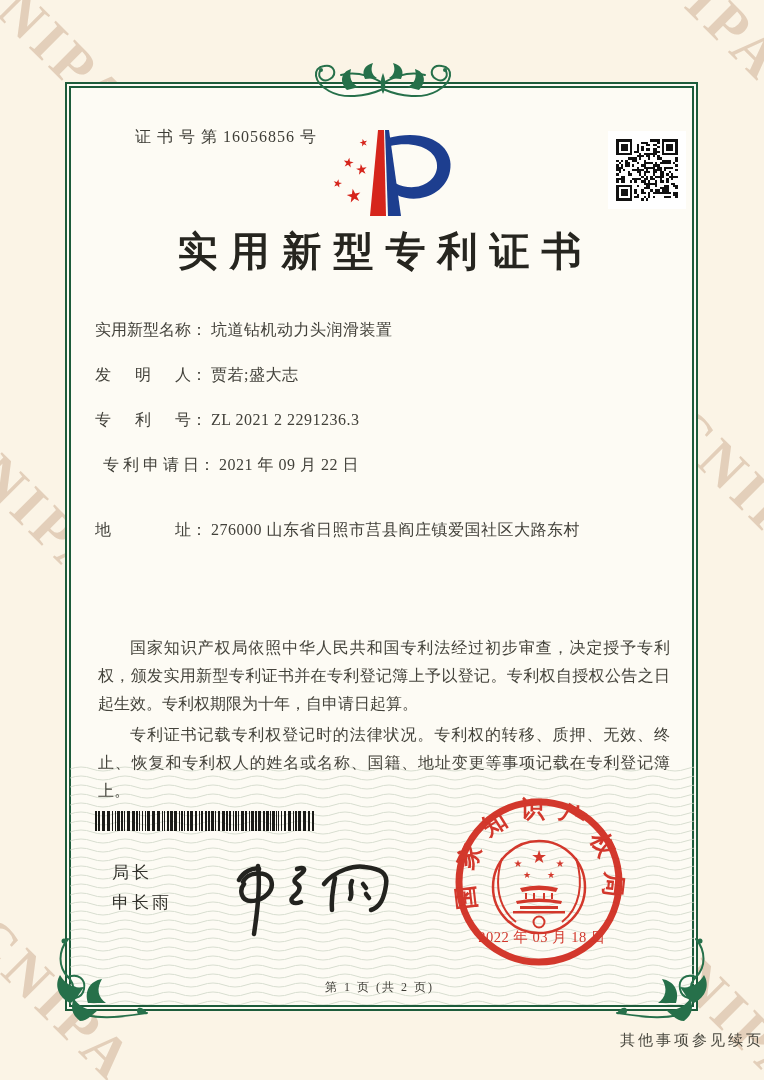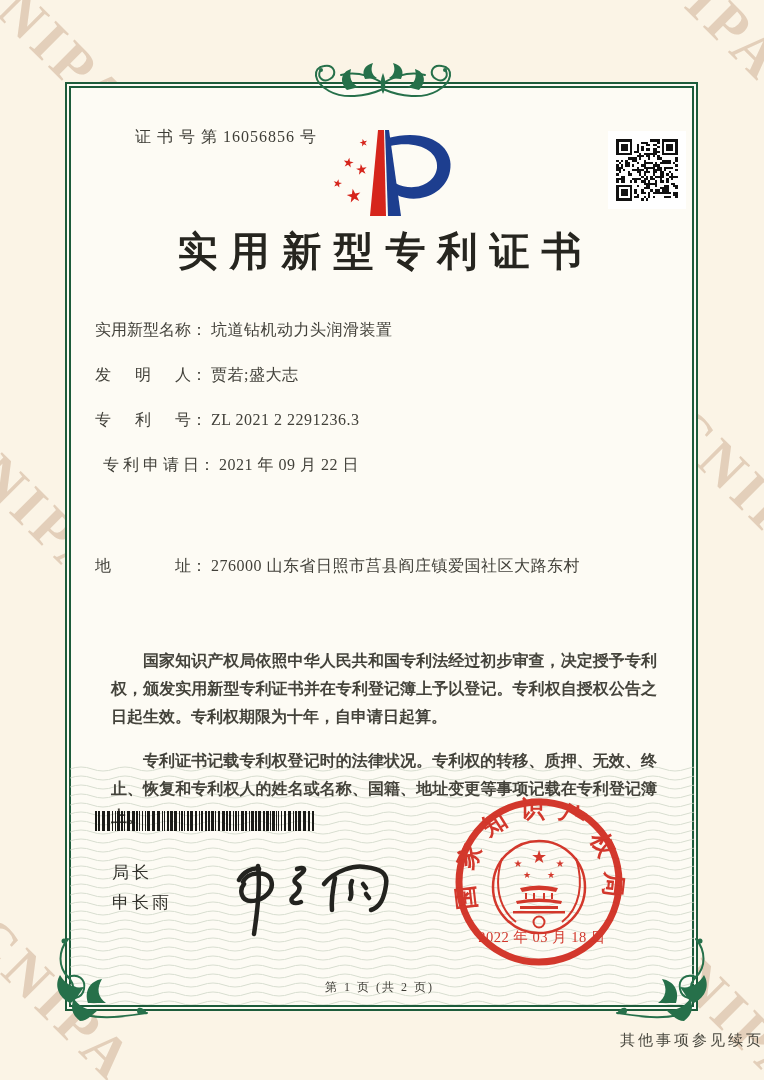--- a/index.html
+++ b/index.html
@@ -16,21 +16,21 @@
   .qr{position:absolute;left:608px;top:131px;width:78px;height:78px;background:#ffffff;z-index:2;display:flex;align-items:center;justify-content:center;}
   .title{position:absolute;left:65px;top:224px;width:629px;text-align:center;font-size:40px;font-weight:bold;
          letter-spacing:12px;text-indent:12px;color:#26251f;z-index:2;}
   .field-row{position:absolute;left:95px;width:580px;font-size:16px;color:#42413a;z-index:2;white-space:nowrap;}
   .flabel{display:inline-block;width:96px;text-align:justify;text-align-last:justify;vertical-align:bottom;}
   .fcolon{display:inline-block;}
   .fvalue{display:inline-block;letter-spacing:.5px;padding-left:4px;}
   .grant-second{position:absolute;left:305px;top:0;white-space:nowrap;}
   .paras{position:absolute;left:95px;top:631px;width:578px;font-size:16px;line-height:28px;color:#44433b;
          text-align:justify;z-index:2;}
-  .paras p{margin:16px;text-indent:2em;font-weight:bold;}
+  .paras p{margin:3px;text-indent:2em;}
   .barcode{position:absolute;left:95px;top:811px;z-index:2;}
   .officer-title{position:absolute;left:112px;top:861px;font-size:17px;letter-spacing:3px;color:#33322c;z-index:2;font-family:"Liberation Sans","DejaVu Sans",sans-serif;}
   .officer-name{position:absolute;left:112px;top:891px;font-size:17px;letter-spacing:3px;color:#33322c;z-index:2;font-family:"Liberation Sans","DejaVu Sans",sans-serif;}
   .signature{position:absolute;left:213px;top:820px;z-index:3;}
   .seal{position:absolute;left:450px;top:790px;z-index:3;opacity:.92;}
   .page-num{position:absolute;left:65px;top:979px;width:629px;text-align:center;font-size:12px;letter-spacing:2px;color:#3f3e37;z-index:2;}
   .foot-note{position:absolute;left:0;top:1031px;width:764px;text-align:right;font-size:15px;letter-spacing:3px;color:#4a4940;z-index:2;}
   .orn{position:absolute;z-index:4;}
 </style>
 </head>
@@ -358,21 +358,21 @@
   </div>
   <div class="field-row" style="top:365px;">
     <span class="flabel">发明人</span><span class="fcolon">：</span><span class="fvalue">贾若;盛大志</span>
   </div>
   <div class="field-row" style="top:410px;">
     <span class="flabel">专利号</span><span class="fcolon">：</span><span class="fvalue">ZL 2021 2 2291236.3</span>
   </div>
   <div class="field-row" style="top:455px;margin-left:8px;">
     <span class="flabel">专利申请日</span><span class="fcolon">：</span><span class="fvalue">2021 年 09 月 22 日</span>
   </div>
-  <div class="field-row" style="top:556px;">
+  <div class="field-row" style="top:520px;">
     <span class="flabel">地址</span><span class="fcolon">：</span><span class="fvalue">276000  山东省日照市莒县阎庄镇爱国社区大路东村</span>
   </div>
 
   <div class="paras">
     <p>国家知识产权局依照中华人民共和国专利法经过初步审查，决定授予专利权，颁发实用新型专利证书并在专利登记簿上予以登记。专利权自授权公告之日起生效。专利权期限为十年，自申请日起算。</p>
     <p>专利证书记载专利权登记时的法律状况。专利权的转移、质押、无效、终止、恢复和专利权人的姓名或名称、国籍、地址变更等事项记载在专利登记簿上。</p>
   </div>
 
   <svg class="barcode" id="barcodesvg" width="224" height="20" viewBox="0 0 224 20">
       <rect x="0" y="0" width="2" height="20" fill="#1b1b18"></rect>

